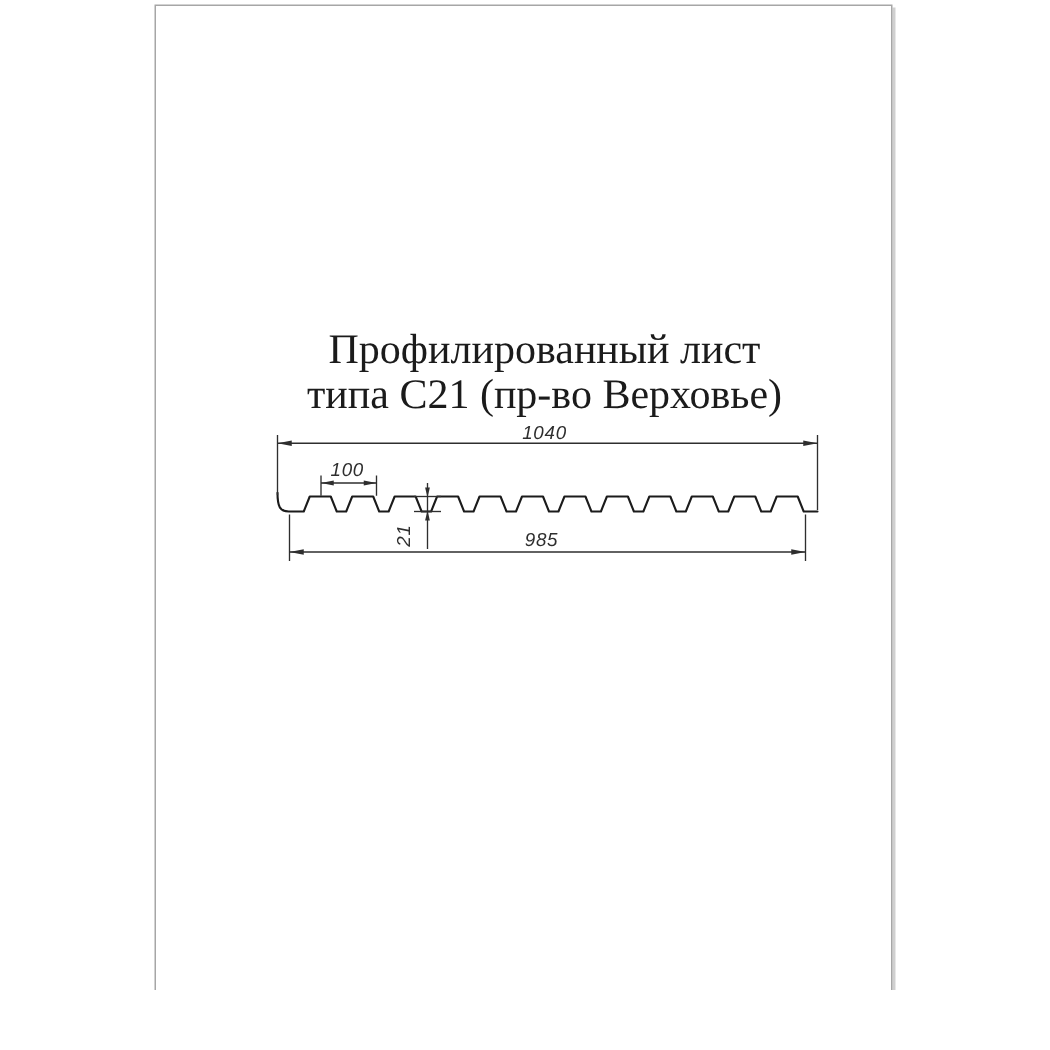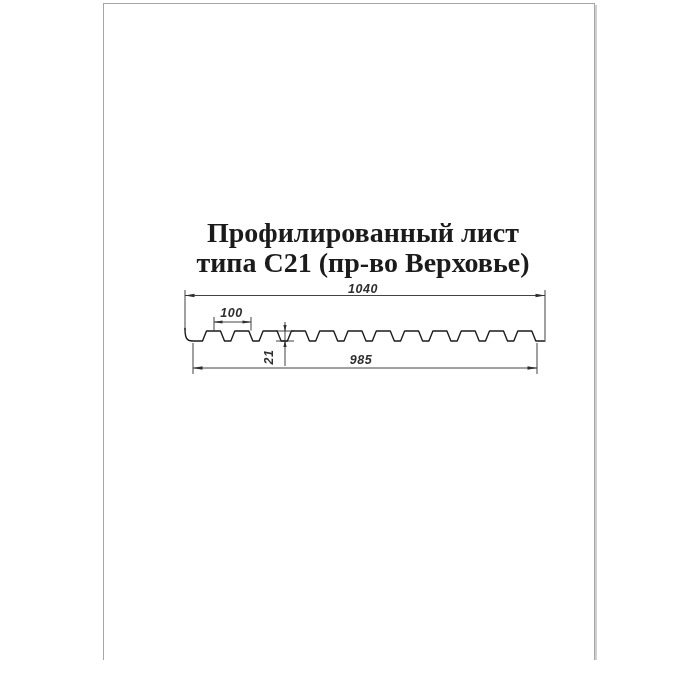--- a/index.html
+++ b/index.html
@@ -9,21 +9,20 @@
     height: 700px;
     background: var(--background, #ffffff);
     font-family: "Liberation Serif", serif;
   }
   .canvas {
     position: relative;
     width: 700px;
     height: 660px;
     overflow: hidden;
     background: var(--background, #ffffff);
-    font-weight: bold;
   }
   .page-sheet {
     position: absolute;
     left: 103px;
     top: 3px;
     width: 492px;
     height: 693px;
     background: var(--background, #ffffff);
     border: 1px solid var(--page-border, #a6a6a6);
     box-shadow: 2px 2px 0 rgba(120,120,120,0.35);

